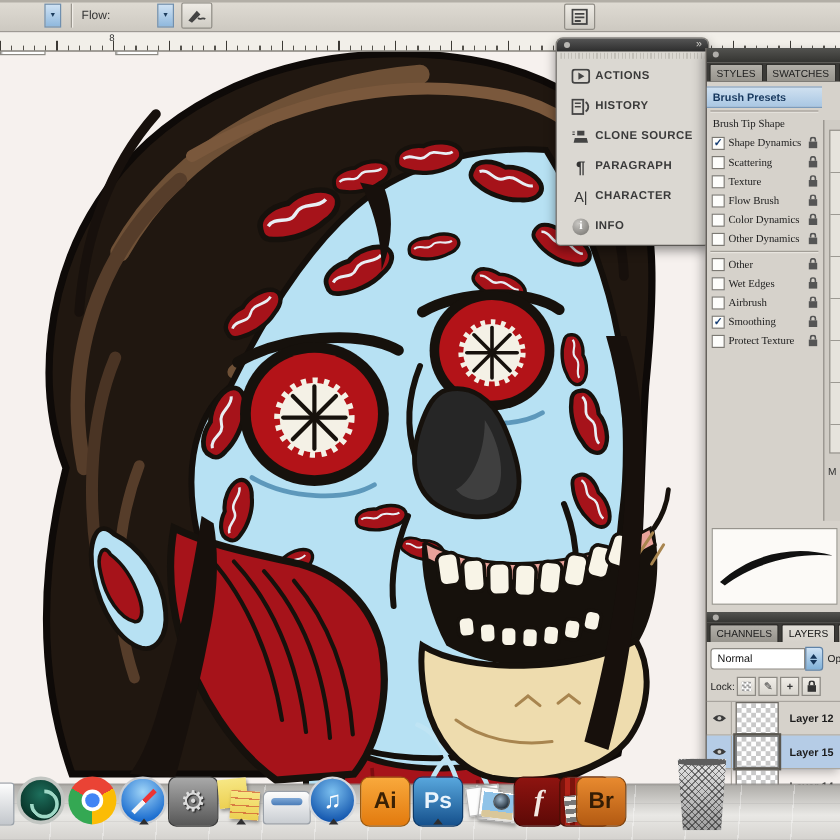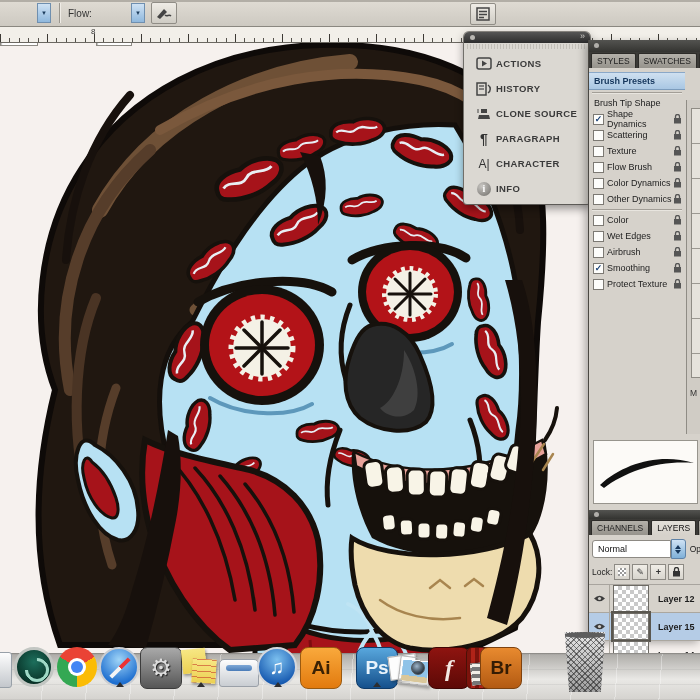--- a/index.html
+++ b/index.html
@@ -54,21 +54,21 @@
   .dhead .tdot{position:absolute;left:5px;top:3px;width:5px;height:5px;border-radius:50%;background:#aoa;
     background:#b0aeaa;}
   .tabs{height:16px;background:#3b3a37;display:flex;align-items:flex-end;white-space:nowrap;overflow:hidden;}
   .tab{font-size:8.5px;font-weight:normal;color:#1d1d1d;background:linear-gradient(#b3b0a9,#96938c);
     border:1px solid #2c2b28;border-bottom:none;padding:2px 5px 2px 5px;margin-left:2px;
     border-radius:2px 2px 0 0;}
   .tab.active{background:linear-gradient(#e2dfd8,#d6d2cb);color:#111;}
   .bp-presets{margin:4px 0 0 0;width:96px;height:16px;display:flex;align-items:center;
     background:linear-gradient(#cfe0f0,#a9c7e3);border-top:1px solid #8aa8c8;border-bottom:1px solid #7c9cbc;}
   .bp-presets span{font-size:9px;font-weight:bold;color:#15365c;padding-left:5px;}
-  .bp-row{width:96px;height:16px;display:flex;align-items:center;font-size:9px;color:#222;}
+  .bp-row{width:96px;height:16px;display:flex;align-items:center;font-size:9px;color:#222;font-family:Liberation Serif, serif;}
   .bp-row .cb{width:9px;height:9px;border:1px solid #7c7973;background:#fdfdfb;margin:0 3px 0 4px;
     font-size:9px;line-height:8px;color:#173f75;font-weight:bold;text-align:center;}
   .bp-row .bl{flex:1;}
   .bp-row .lk{margin-right:3px;}
   .bp-sep{width:90px;height:1px;background:#a29e97;margin:2px 0 2px 3px;box-shadow:0 1px 0 #e8e5df;}
   .bp-tip{padding-left:5px;}
   #bp-list{position:absolute;left:97px;top:28px;bottom:0;width:15px;border-left:1px solid #8f8c85;
     background:#d0ccc5;}
   #bp-list .lbox{position:absolute;left:4px;top:8px;width:20px;height:268px;background:#e4e1da;
     border:1px solid #8f8c85;
@@ -532,21 +532,21 @@
       <span class="cb"></span>
       <span class="bl">Other Dynamics</span>
       <svg class="lk" width="9" height="10" viewBox="0 0 9 10">
           <rect x="1" y="4" width="7" height="5.5" fill="#555"></rect>
           <path d="M2.5,4 V2.5 a2,2 0 0 1 4,0 V4" fill="none" stroke="#555" stroke-width="1.3"></path>
         </svg>
     </div>
     <div class="bp-sep"></div>
     <div class="bp-row">
       <span class="cb"></span>
-      <span class="bl">Color</span>
+      <span class="bl">Other</span>
       <svg class="lk" width="9" height="10" viewBox="0 0 9 10">
           <rect x="1" y="4" width="7" height="5.5" fill="#555"></rect>
           <path d="M2.5,4 V2.5 a2,2 0 0 1 4,0 V4" fill="none" stroke="#555" stroke-width="1.3"></path>
         </svg>
     </div>
     <div class="bp-row">
       <span class="cb"></span>
       <span class="bl">Wet Edges</span>
       <svg class="lk" width="9" height="10" viewBox="0 0 9 10">
           <rect x="1" y="4" width="7" height="5.5" fill="#555"></rect>
@@ -707,21 +707,21 @@
     <div class="itunes">
       <span>♫</span>
     </div>
     <span class="runind"></span>
   </div>
 <div class="dock-ic" style="left:300px;">
     <div class="appsq ai">
       <span>Ai</span>
     </div>
   </div>
-<div class="dock-ic" style="left:356px;">
+<div class="dock-ic" style="left:344px;">
     <div class="appsq ps">
       <span>Ps</span>
     </div>
     <span class="runind"></span>
   </div>
 <div class="dock-ic" style="left:388px;">
     <div class="iphoto">
       <i class="p1"></i>
       <i class="p2"></i>
     </div>

